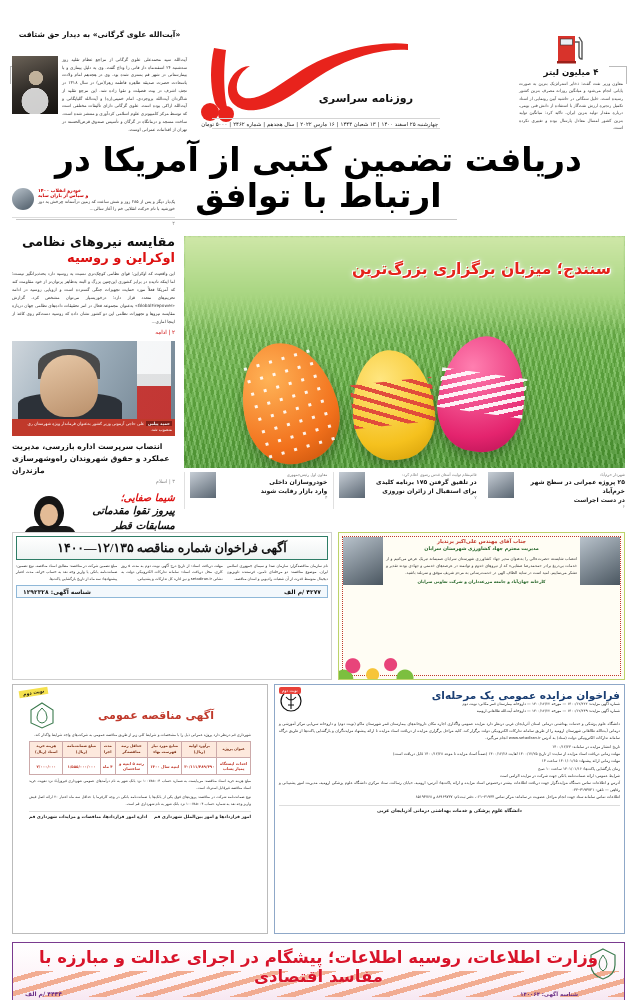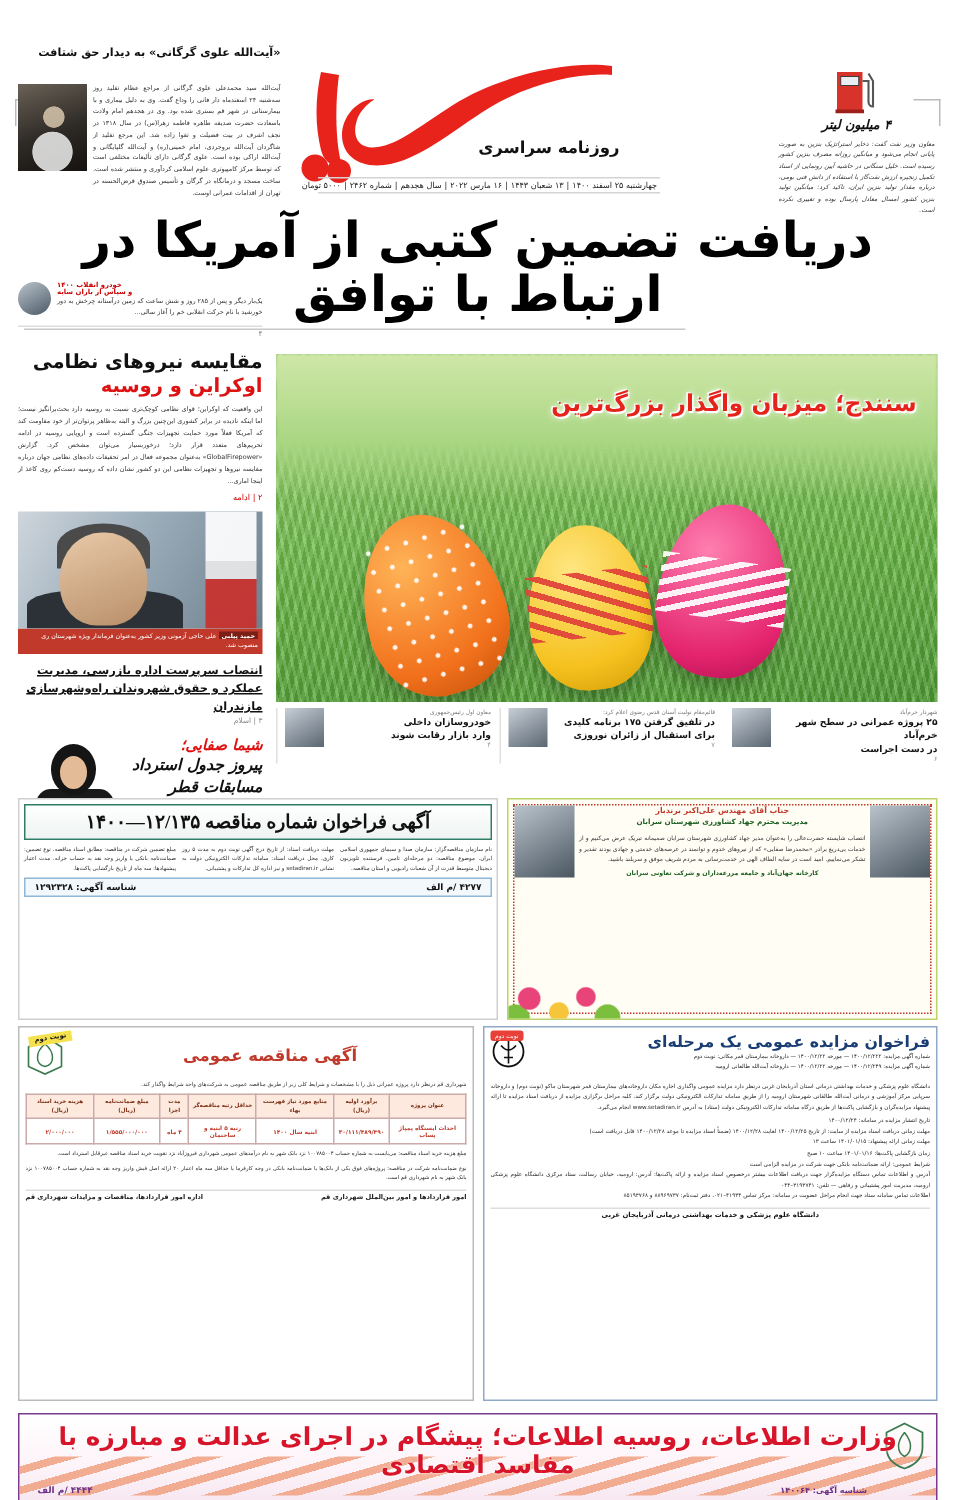--- a/index.html
+++ b/index.html
@@ -31,28 +31,28 @@
     font-size:11px; font-weight:bold; color:#111; letter-spacing:-0.3px;
   }
   .mast-dateline {
     position:absolute; right:185px; top:88px; left:200px;
     font-size:5.4px; color:#1a1a1a; text-align:center; white-space:nowrap;
     border-top:1px solid #d4d4d4; border-bottom:1px solid #d4d4d4; padding:1.5px 0;
   }
   .mast-dateline span { padding:0 2px; }
 
   
-  .fuel-block { position:absolute; right:0; top:12px; width:108px; text-align:center;font-style:italic; }
+  .fuel-block { position:absolute; right:0; top:0; width:108px; text-align:center; }
   .fuel-icon { width:30px; height:34px; margin:0 auto 3px auto; position:relative; }
   .fuel-title { font-size:8.5px; font-weight:bold; color:#111; margin-bottom:3px; }
   .fuel-body { font-size:4.2px; line-height:1.75; color:#333; text-align:justify; padding:0 2px; }
 
   
   .cleric-block { position:absolute; left:0; top:0; width:175px; }
-  .cleric-head { font-size:7.5px; font-weight:bold; color:#111; text-align:right; margin-bottom:17px; }
+  .cleric-head { font-size:7.5px; font-weight:bold; color:#111; text-align:center; margin-bottom:17px; }
   .cleric-row { display:flex; gap:4px; }
   .cleric-photo { width:46px; height:58px; flex:0 0 46px; background:linear-gradient(160deg,#6b6257,#2e2a26 55%,#15120f); position:relative; overflow:hidden; }
   .cleric-photo:after{content:"";position:absolute;inset:0;background:
     radial-gradient(circle at 52% 38%, #d8c7ae 0 16%, transparent 17%),
     radial-gradient(circle at 50% 78%, #efefef 0 26%, transparent 27%);opacity:.85;}
   .cleric-body { font-size:4.3px; line-height:1.8; color:#333; text-align:justify; }
 
   
   .kicker { text-align:center; font-size:8px; font-weight:bold; color:#111; margin-top:4px; }
   .headline {
@@ -83,21 +83,21 @@
      background:linear-gradient(120deg,#cfd6dc 0%,#9fb0bd 40%,#6d7f8d 100%); }
   .sb-photo .face { position:absolute; left:28px; top:14px; width:58px; height:62px; border-radius:48% 48% 42% 42%;
      background:linear-gradient(160deg,#e8c9a8,#b98f6a); }
   .sb-photo .hair { position:absolute; left:26px; top:8px; width:62px; height:30px; border-radius:50% 50% 0 0; background:#4a4a4a; }
   .sb-photo .suit { position:absolute; left:6px; bottom:0; width:104px; height:26px; background:#2c3138; border-radius:40% 40% 0 0;}
   .sb-photo .flag { position:absolute; right:4px; top:0; width:34px; height:78px;
      background:linear-gradient(to bottom,#fff 0 42%, #e8e8e8 42% 58%, #c9302c 58% 100%); opacity:.92;}
   .sb-cap { background:#c0392b; color:#fff; font-size:4.2px; line-height:1.6; padding:2px 3px; }
   .sb-cap b { background:#7b1f17; padding:0 2px; }
 
-  .sb-h2 { font-size:7.6px; font-weight:bold; color:#111; line-height:1.55; margin-top:5px; text-align:right;text-decoration:underline;}
+  .sb-h2 { font-size:7.6px; font-weight:bold; color:#111; line-height:1.55; margin-top:5px; text-align:left;}
   .sb-red-title { color:#d11; font-size:10px; font-weight:bold; margin-top:8px; }
   .sb-h3 { font-size:10.5px; font-weight:bold; color:#111; line-height:1.4; text-align:right;}
 
   .sb-athlete { position:absolute; left:6px; bottom:-8px; width:66px; height:120px; }
   .sb-athlete .head{position:absolute;left:16px;top:0;width:30px;height:34px;border-radius:50%;background:#151515;}
   .sb-athlete .faceA{position:absolute;left:22px;top:8px;width:18px;height:22px;border-radius:50%;background:#e3bb96;}
   .sb-athlete .torso{position:absolute;left:6px;top:30px;width:52px;height:54px;background:#1a1a1a;border-radius:10px 10px 4px 4px;}
   .sb-athlete .skirt{position:absolute;left:8px;top:80px;width:48px;height:26px;background:repeating-linear-gradient(115deg,#d83a2c 0 5px,#1a1a1a 5px 9px);}
   .sb-athlete .legs{position:absolute;left:14px;top:104px;width:34px;height:20px;background:#141414;}
 
@@ -157,21 +157,21 @@
   .cg-flowers{position:absolute;left:-6px;bottom:-8px;width:90px;height:56px;
      background:radial-gradient(circle at 22% 62%,#e8447a 0 7px,transparent 8px),
                 radial-gradient(circle at 44% 78%,#f7c53a 0 6px,transparent 7px),
                 radial-gradient(circle at 64% 60%,#e8447a 0 6px,transparent 7px),
                 radial-gradient(circle at 12% 86%,#7cbf3f 0 9px,transparent 10px),
                 radial-gradient(circle at 80% 84%,#7cbf3f 0 8px,transparent 9px);}
 
   
   .adrow2 { position:absolute; top:654px; right:12px; left:12px; height:250px; display:flex; gap:6px; }
 
-  .ad-public { width:304px; border:1px solid #bbb; background:#fff; padding:4px; position:relative; }
+  .ad-public { width:256px; border:1px solid #bbb; background:#fff; padding:16px; position:relative; }
   .ap-head { display:flex; align-items:center; gap:6px; }
   .ap-logo { width:26px;height:28px;flex:0 0 26px; }
   .ap-title { flex:1; text-align:center; font-size:11px; font-weight:bold; color:#c0392b; }
   .ap-flag { position:absolute; left:6px; top:4px; background:#f5e14e; color:#111; font-size:4.6px; font-weight:bold; padding:1px 4px; transform:rotate(-9deg);}
   .ap-lead { font-size:3.7px; color:#333; line-height:1.7; text-align:justify; margin-top:3px; }
   table.tbl { width:100%; border-collapse:collapse; margin-top:3px; }
   table.tbl th { background:#fde9dd; border:1px solid #caa; font-size:3.7px; color:#7b2d12; padding:2px 1px; line-height:1.5; font-weight:bold;}
   table.tbl td { border:1px solid #caa; font-size:3.9px; color:#c0392b; padding:3px 1px; text-align:center; font-weight:bold;}
   .ap-notes { font-size:3.6px; line-height:1.8; color:#2a2a2a; text-align:justify; margin-top:3px; }
   .ap-foot { margin-top:4px; display:flex; justify-content:space-between; border-top:1px solid #ddd; padding-top:2px; font-size:4.4px; font-weight:bold; color:#222;}
@@ -286,41 +286,41 @@
       <div style="position:relative;height:116px;margin-top:4px;">
         <div class="sb-athlete">
           <div class="legs"></div>
           <div class="skirt"></div>
           <div class="torso"></div>
           <div class="head"></div>
           <div class="faceA"></div>
         </div>
         <div style="text-align:right;font-style:italic;">
           <div class="sb-red-title">شیما صفایی؛</div>
-          <div class="sb-h3">پیروز جدول استرداد</div>
+          <div class="sb-h3">پیروز تقوا مقدماتی</div>
           <div class="sb-h3">مسابقات قطر</div>
           <div class="sb-pg">۴</div>
         </div>
       </div>
     </div>
 
     <div class="mainphoto">
       <div class="grass"></div>
       <div class="blur"></div>
       <div class="egg egg-orange">
           <div class="dots"></div>
         </div>
       <div class="egg egg-yellow">
           <div class="z"></div>
         </div>
       <div class="egg egg-pink">
           <div class="z"></div>
         </div>
       <div class="photo-text">
-        <div>سنندج؛ میزبان واگذار بزرگ‌ترین</div>
+        <div>سنندج؛ میزبان برگزاری بزرگ‌ترین</div>
       </div>
     </div>
 
     <div class="briefs">
       <div class="brief">
         <div class="tx">
           <div class="src">شهردار خرم‌آباد</div>
           <div class="ttl">۲۵ پروژه عمرانی در سطح شهر خرم‌آباد</div>
           <div class="ttl">در دست اجراست</div>
           <div class="pg">۶</div>

